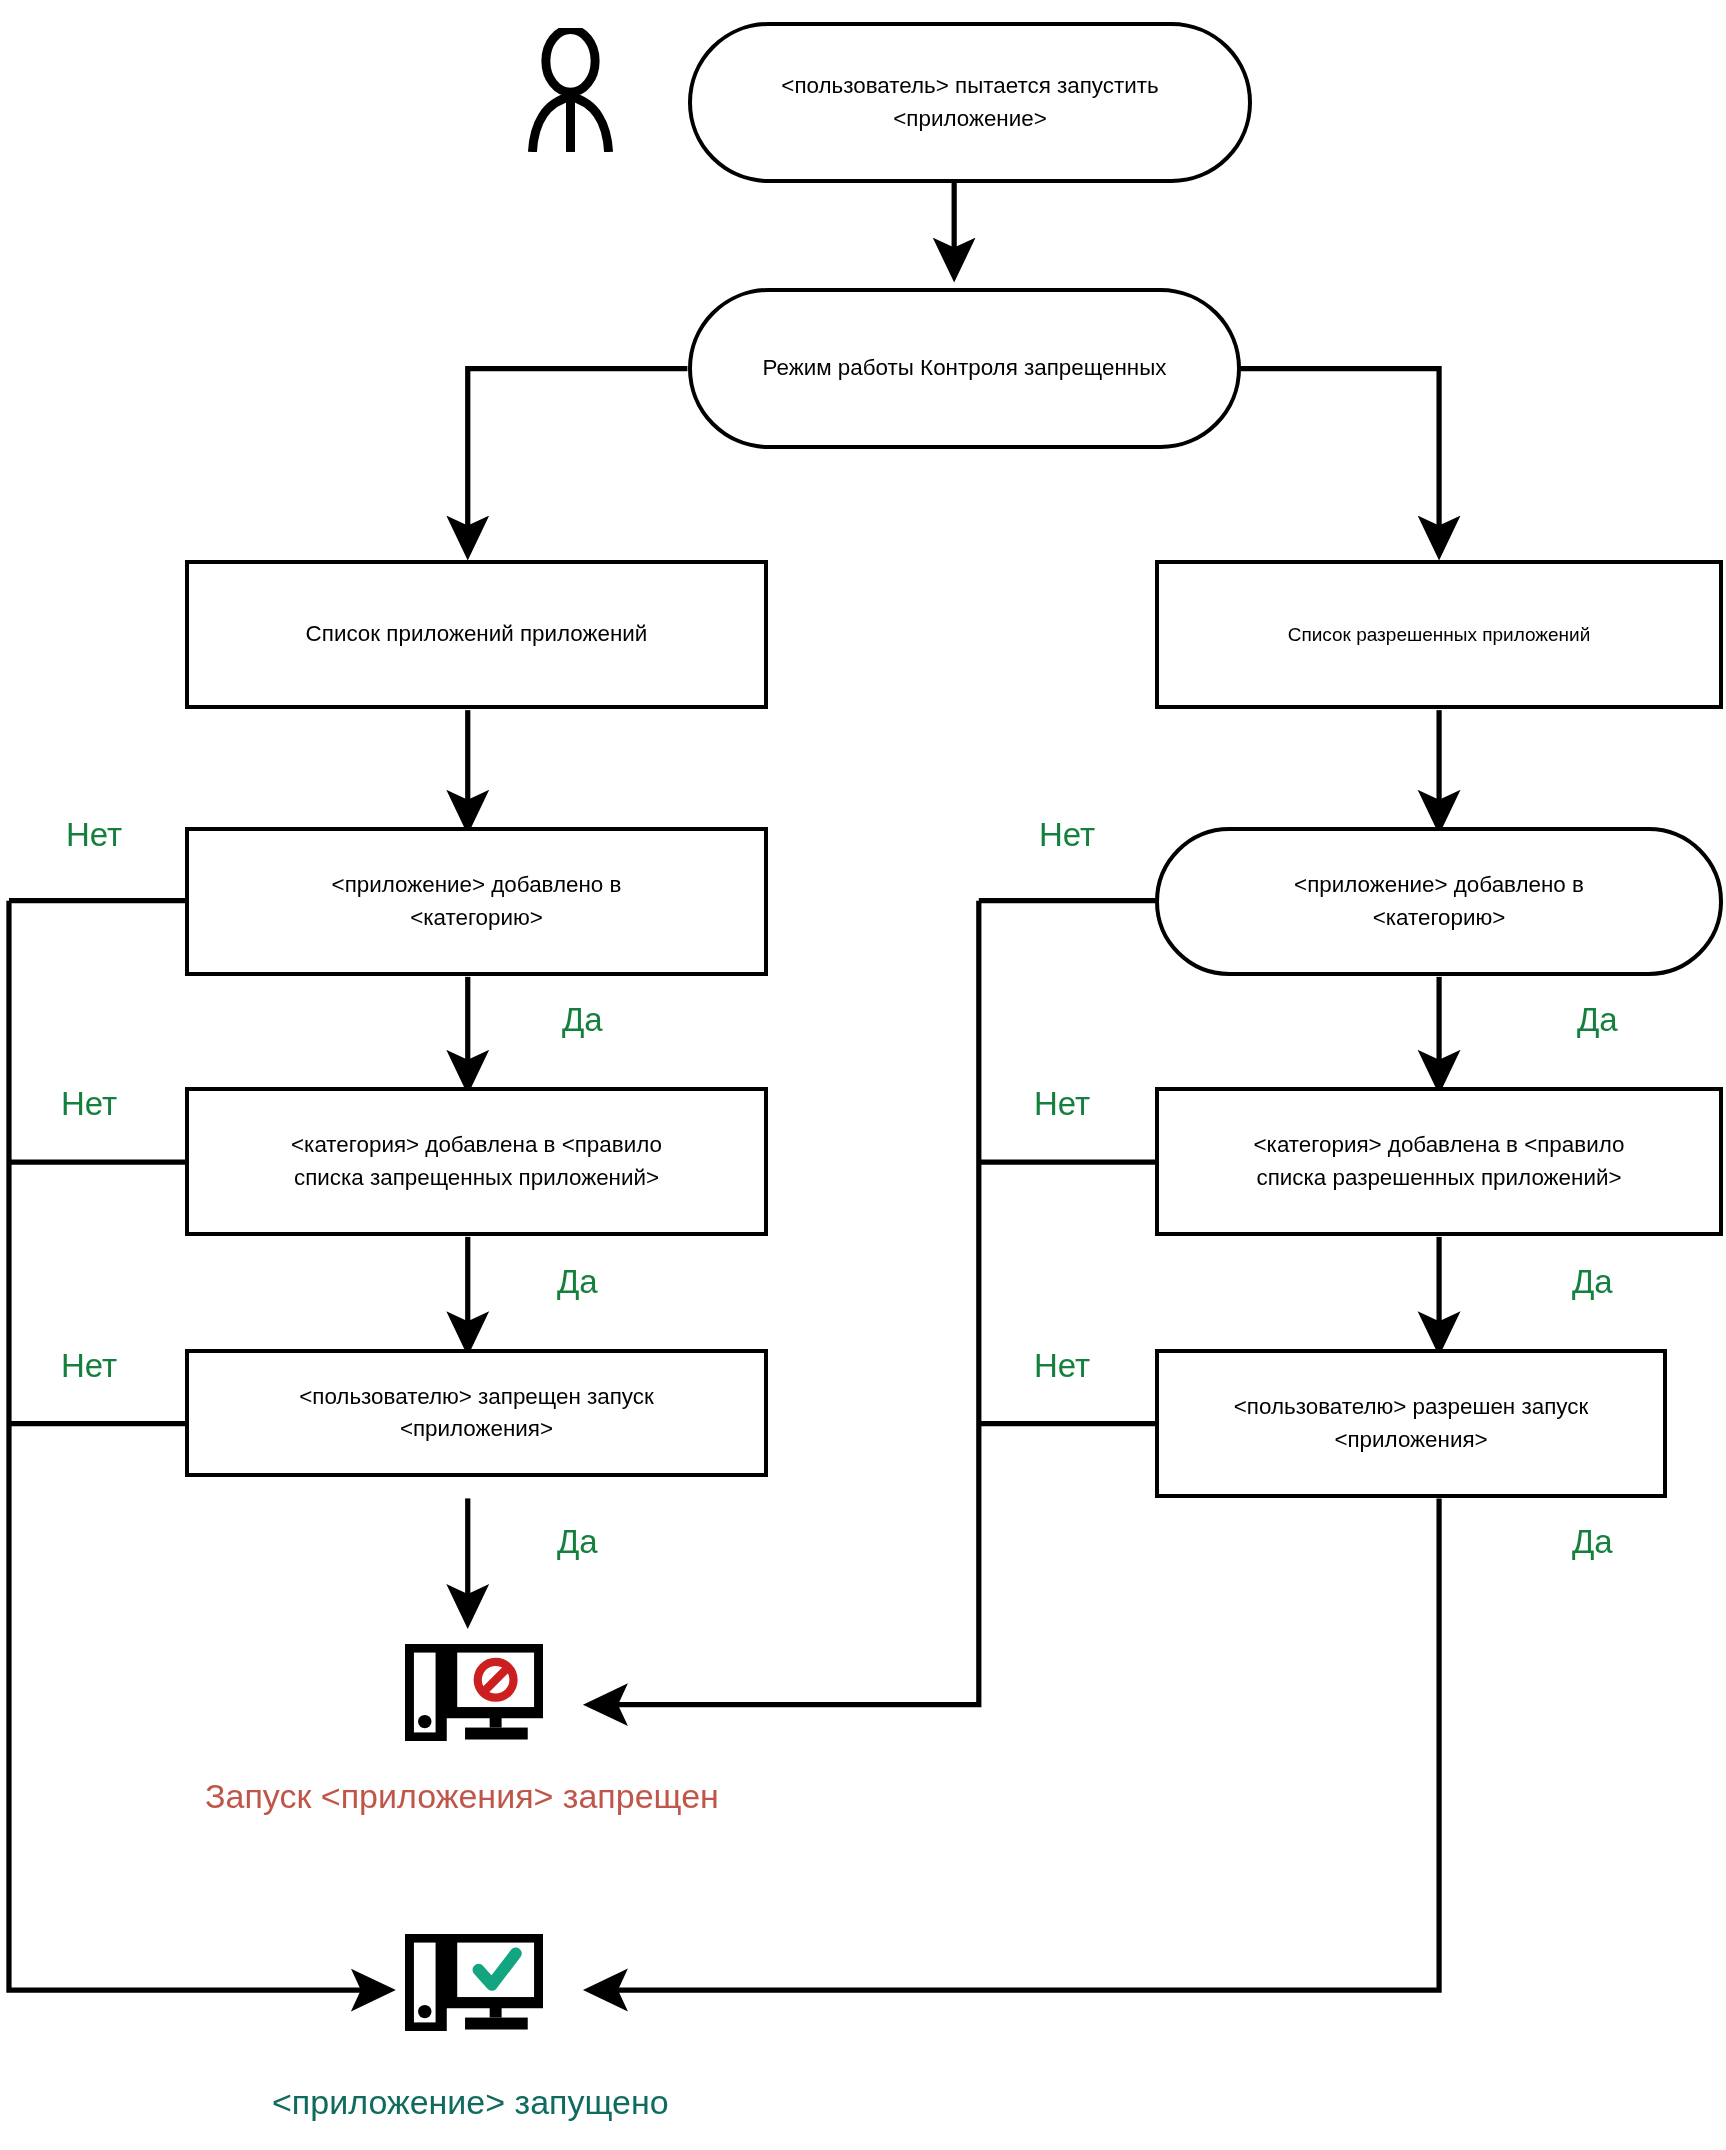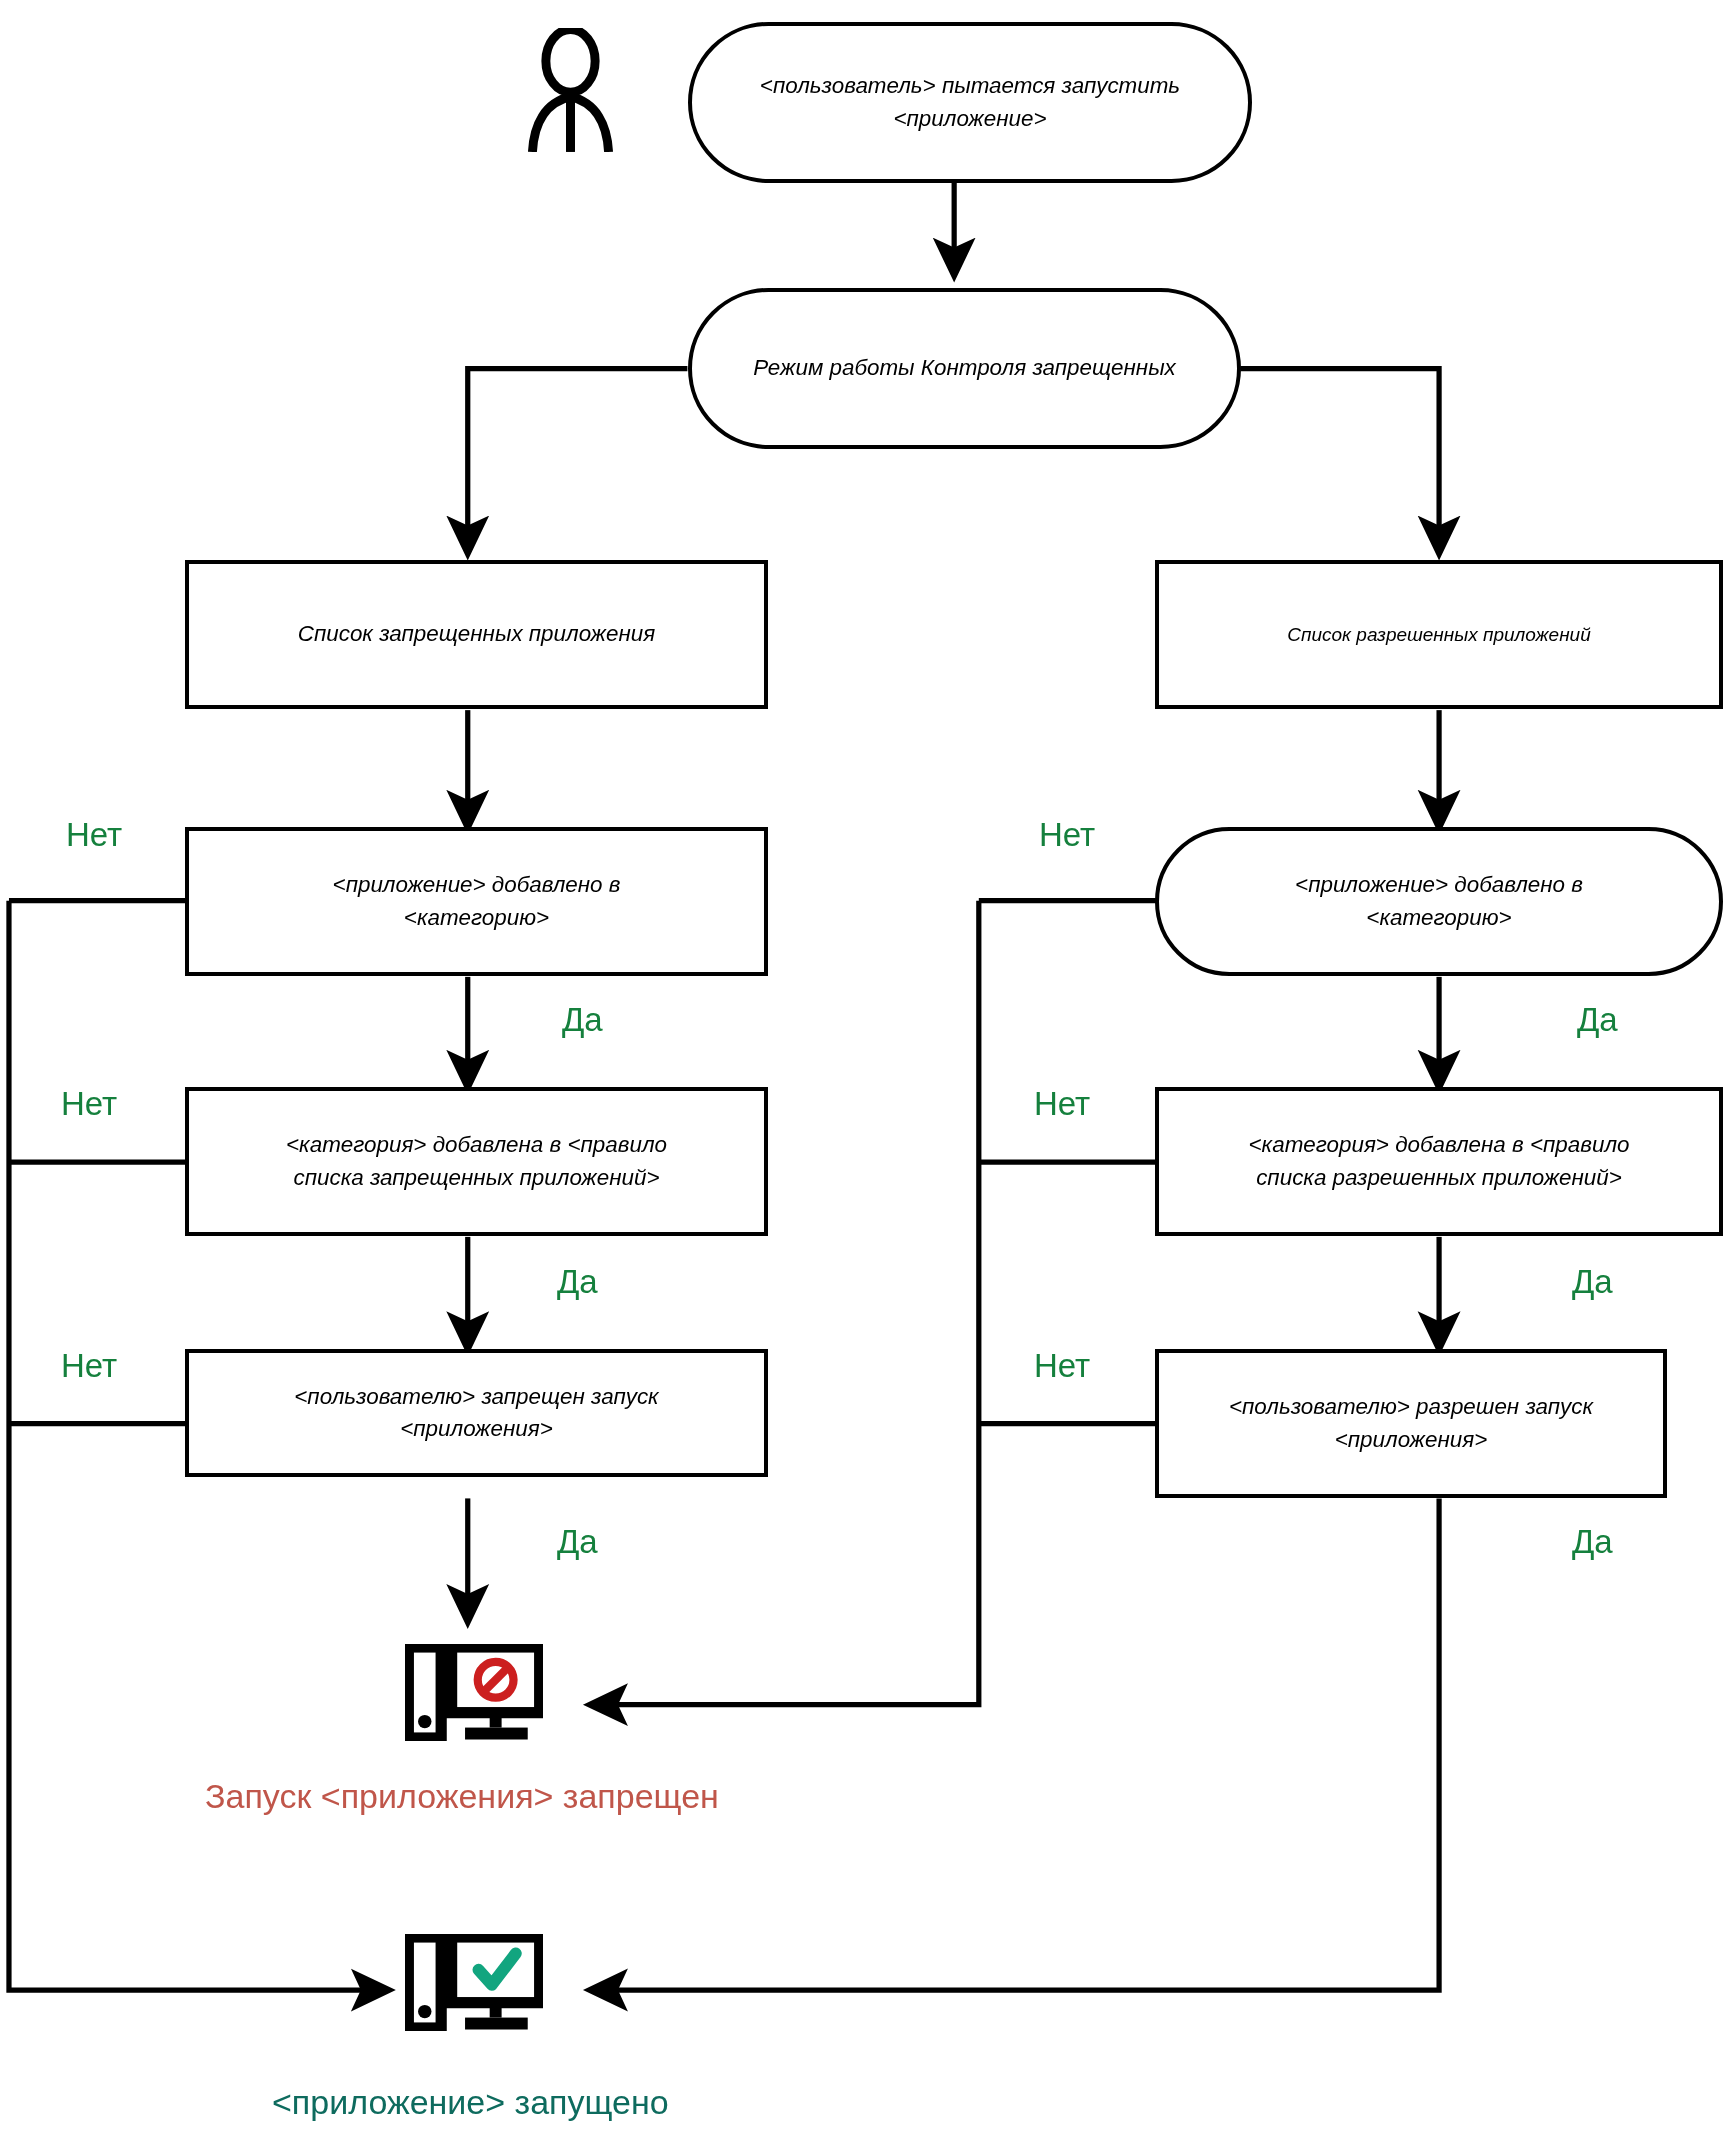--- a/index.html
+++ b/index.html
@@ -2,21 +2,21 @@
 <html style="font-size:12px"><head>
 <meta charset="utf-8">
 <style>
   html,body{margin:0;padding:0;background:#ffffff;}
   body{font-family:"Liberation Sans", sans-serif;}
   #stage{position:relative;width:1726px;height:2151px;background:#ffffff;overflow:hidden;}
   svg.layer{position:absolute;left:0;top:0;width:1726px;height:2151px;}
   .node{position:absolute;box-sizing:border-box;display:flex;align-items:center;justify-content:center;text-align:center;
         background:#ffffff;border:4.5px solid #000000;color:#000000;line-height:1.45;}
   .node.stadium{border-radius:747px;}
-  .node .txt{padding:0 16.4px;white-space:pre-line;font-style:italic;}
+  .node .txt{padding:0 16.4px;white-space:pre-line;}
   .lbl{position:absolute;color:#15803d;white-space:nowrap;}
   .caption{position:absolute;white-space:nowrap;margin-left:12px;}
   .icon{position:absolute;}
 </style>
 </head>
 <body>
 
 <div id="stage">
 
   <svg class="layer" viewBox="0 0 2310 2878">
@@ -68,21 +68,21 @@
   <div class="node stadium" style="left:688px;top:22.4px;height:161px;width:564px;font-size:22.4px;">
     <span class="txt">&lt;пользователь&gt; пытается запустить
 &lt;приложение&gt;</span>
   </div>
 
   <div class="node stadium" style="left:688px;top:288px;height:161px;width:553px;font-size:22.4px;">
     <span class="txt">Режим работы Контроля запрещенных</span>
   </div>
 
   <div class="node" style="left:185px;top:560px;height:149px;width:583px;font-size:22.4px;">
-    <span class="txt">Список запрещенных приложения</span>
+    <span class="txt">Список приложений приложений</span>
   </div>
 
   <div class="node" style="left:1155px;top:560px;height:149px;width:568px;font-size:19px;align-items:center;">
     <span class="txt">Список разрешенных приложений</span>
   </div>
 
   <div class="node" style="left:185px;top:827px;height:149px;width:583px;font-size:22.4px;">
     <span class="txt">&lt;приложение&gt; добавлено в
 &lt;категорию&gt;</span>
   </div>

